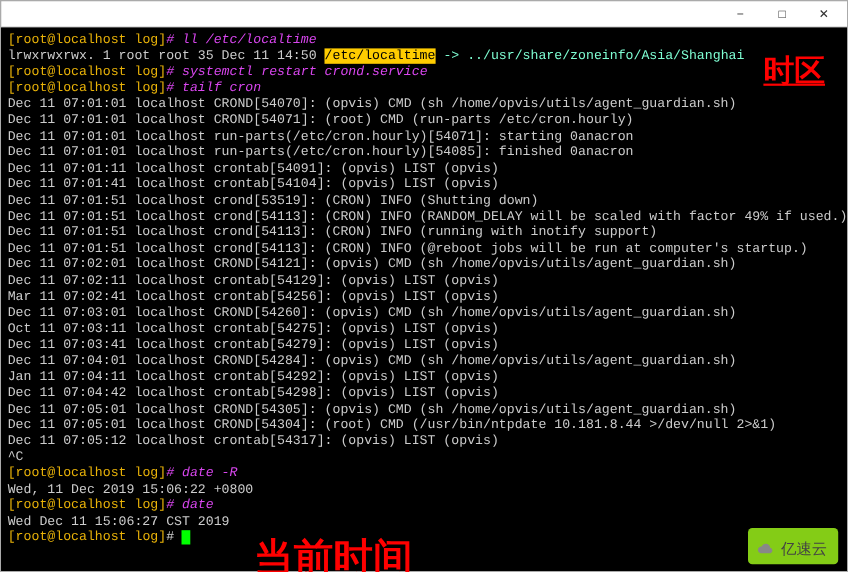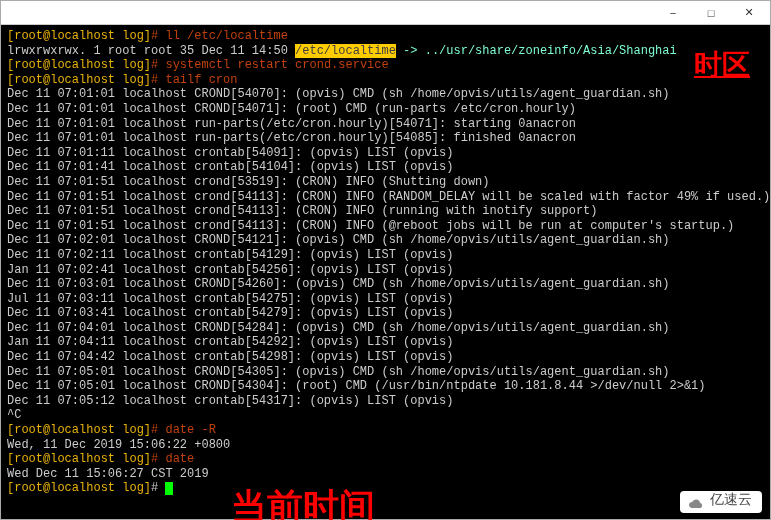--- a/index.html
+++ b/index.html
@@ -17,33 +17,33 @@
     width: 38px; height: 22px; display: flex; align-items: center; justify-content: center;
     font-family: "Segoe UI Symbol", sans-serif; font-size: 11px; color: #333;
     cursor: default;
   }
   .terminal {
     position: absolute; top: 24px; left: 0; right: 0; bottom: 0;
     background: #000; color: #ccc; font-size: 12px; line-height: 14.6px;
     padding: 4px 6px; white-space: pre; overflow: hidden;
   }
   .prompt-bracket { color: #eab308; }
-  .cmd { color: #c2410c; }
-  .highlight { background: #ffcc00; color: #404040; }
+  .cmd { color: #d946ef; font-style: italic; }
+  .highlight { background: #ffcc00; color: #000000; }
   .greenish { color: #7fffd4; }
   .cursor { display:inline-block; width:8px; height:13px; background:#00ff00; vertical-align: middle; }
 
   .anno { position: absolute; color: #ff0000; font-family: "SimHei","Microsoft YaHei",sans-serif; font-weight: bold; pointer-events: none; }
   .anno.tz { right: 20px; top: 45px; font-size: 28px; text-decoration: underline; }
   .anno.logtime { left: 420px; top: 280px; font-size: 24px; }
   .anno.now { left: 230px; top: 482px; font-size: 36px; }
 
   .watermark {
     position: absolute; right: 8px; bottom: 6px;
-    background: #ffffff; color: #444; font-size: 14px; padding: 0 10px 4px 30px;
+    background: #84cc16; color: #444; font-size: 14px; padding: 11px 10px 4px 30px;
     border-radius: 4px; font-family: "Microsoft YaHei", sans-serif;
     display: flex; align-items: center; box-shadow: 0 0 4px rgba(0,0,0,.3);
   }
   .watermark svg { position:absolute; left:6px; top:50%; transform:translateY(-50%); }
 </style>
 </head>
 <body>
 
 <div class="window">
 
@@ -62,23 +62,23 @@
 <span>Dec 11 07:01:01 localhost run-parts(/etc/cron.hourly)[54071]: starting 0anacron</span>
 <span>Dec 11 07:01:01 localhost run-parts(/etc/cron.hourly)[54085]: finished 0anacron</span>
 <span>Dec 11 07:01:11 localhost crontab[54091]: (opvis) LIST (opvis)</span>
 <span>Dec 11 07:01:41 localhost crontab[54104]: (opvis) LIST (opvis)</span>
 <span>Dec 11 07:01:51 localhost crond[53519]: (CRON) INFO (Shutting down)</span>
 <span>Dec 11 07:01:51 localhost crond[54113]: (CRON) INFO (RANDOM_DELAY will be scaled with factor 49% if used.)</span>
 <span>Dec 11 07:01:51 localhost crond[54113]: (CRON) INFO (running with inotify support)</span>
 <span>Dec 11 07:01:51 localhost crond[54113]: (CRON) INFO (@reboot jobs will be run at computer's startup.)</span>
 <span>Dec 11 07:02:01 localhost CROND[54121]: (opvis) CMD (sh /home/opvis/utils/agent_guardian.sh)</span>
 <span>Dec 11 07:02:11 localhost crontab[54129]: (opvis) LIST (opvis)</span>
-<span>Jan 11 07:02:41 localhost crontab[54256]: (opvis) LIST (opvis)</span>
+<span>Mar 11 07:02:41 localhost crontab[54256]: (opvis) LIST (opvis)</span>
 <span>Dec 11 07:03:01 localhost CROND[54260]: (opvis) CMD (sh /home/opvis/utils/agent_guardian.sh)</span>
-<span>Jul 11 07:03:11 localhost crontab[54275]: (opvis) LIST (opvis)</span>
+<span>Oct 11 07:03:11 localhost crontab[54275]: (opvis) LIST (opvis)</span>
 <span>Dec 11 07:03:41 localhost crontab[54279]: (opvis) LIST (opvis)</span>
 <span>Dec 11 07:04:01 localhost CROND[54284]: (opvis) CMD (sh /home/opvis/utils/agent_guardian.sh)</span>
 <span>Jan 11 07:04:11 localhost crontab[54292]: (opvis) LIST (opvis)</span>
 <span>Dec 11 07:04:42 localhost crontab[54298]: (opvis) LIST (opvis)</span>
 <span>Dec 11 07:05:01 localhost CROND[54305]: (opvis) CMD (sh /home/opvis/utils/agent_guardian.sh)</span>
 <span>Dec 11 07:05:01 localhost CROND[54304]: (root) CMD (/usr/bin/ntpdate 10.181.8.44 &gt;/dev/null 2&gt;&amp;1)</span>
 <span>Dec 11 07:05:12 localhost crontab[54317]: (opvis) LIST (opvis)</span>
 <span>^C</span>
 <span class="prompt-bracket">[<span>root</span>@<span>localhost</span> <span>log</span>]</span><span class="cmd"># <span>date -R</span></span>
 <span>Wed, 11 Dec 2019 15:06:22 +0800</span>

